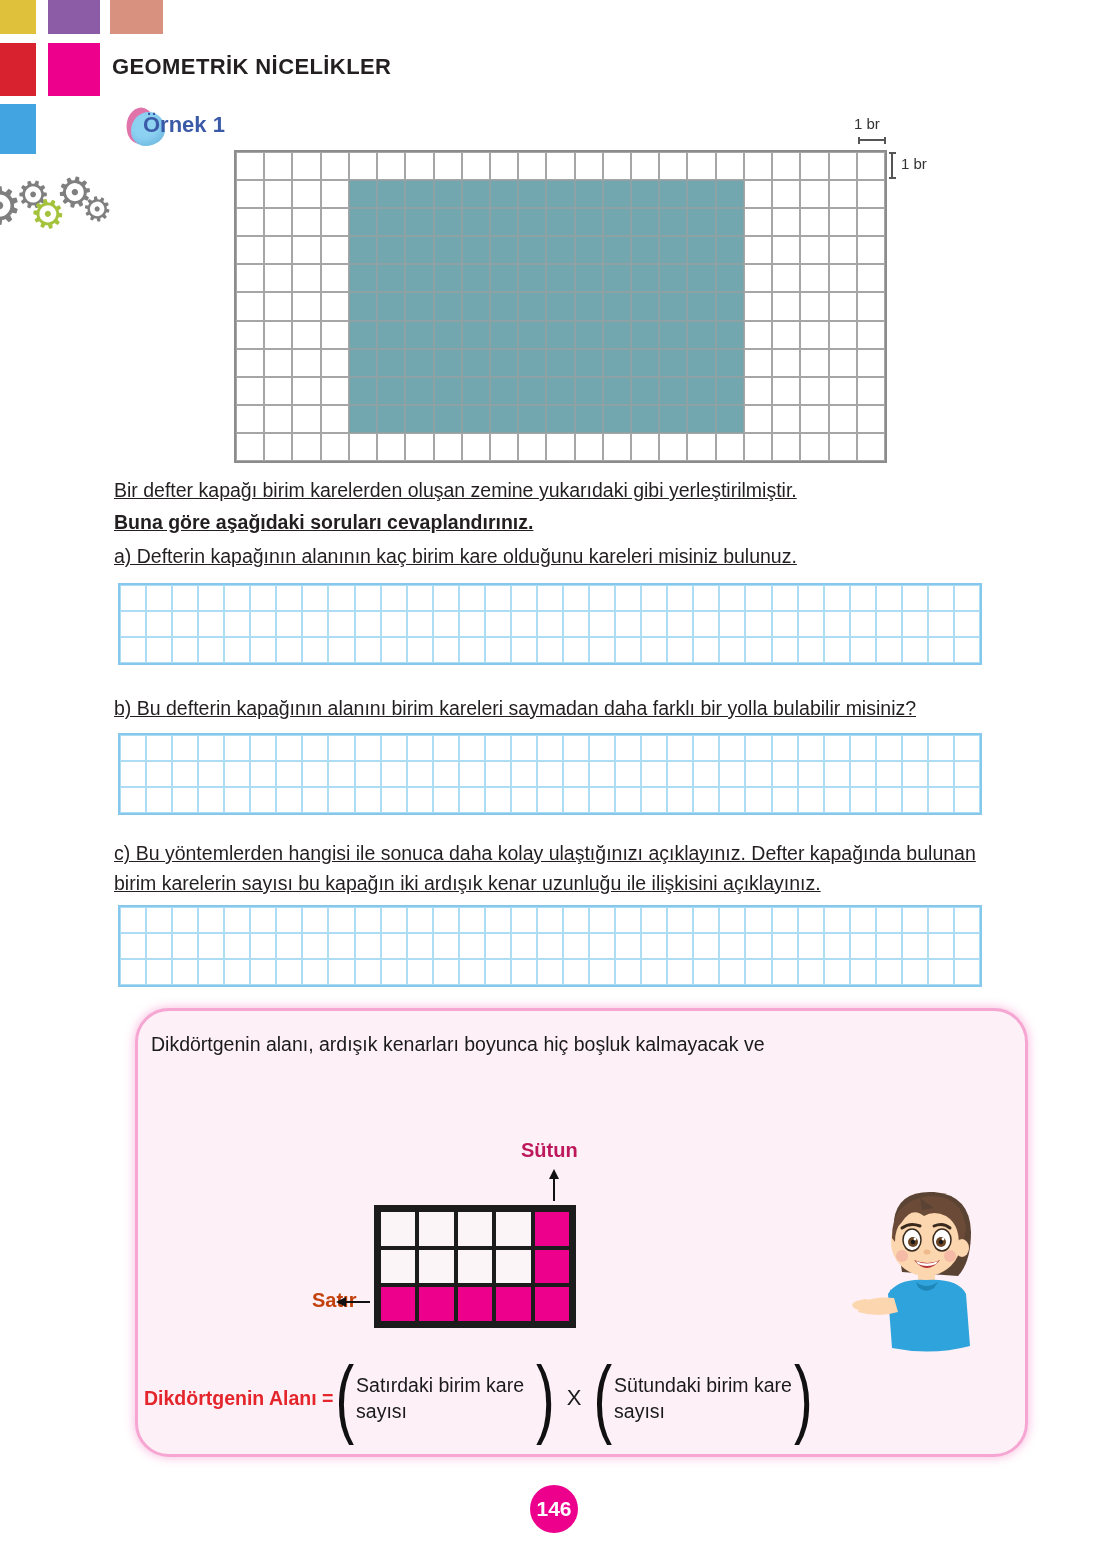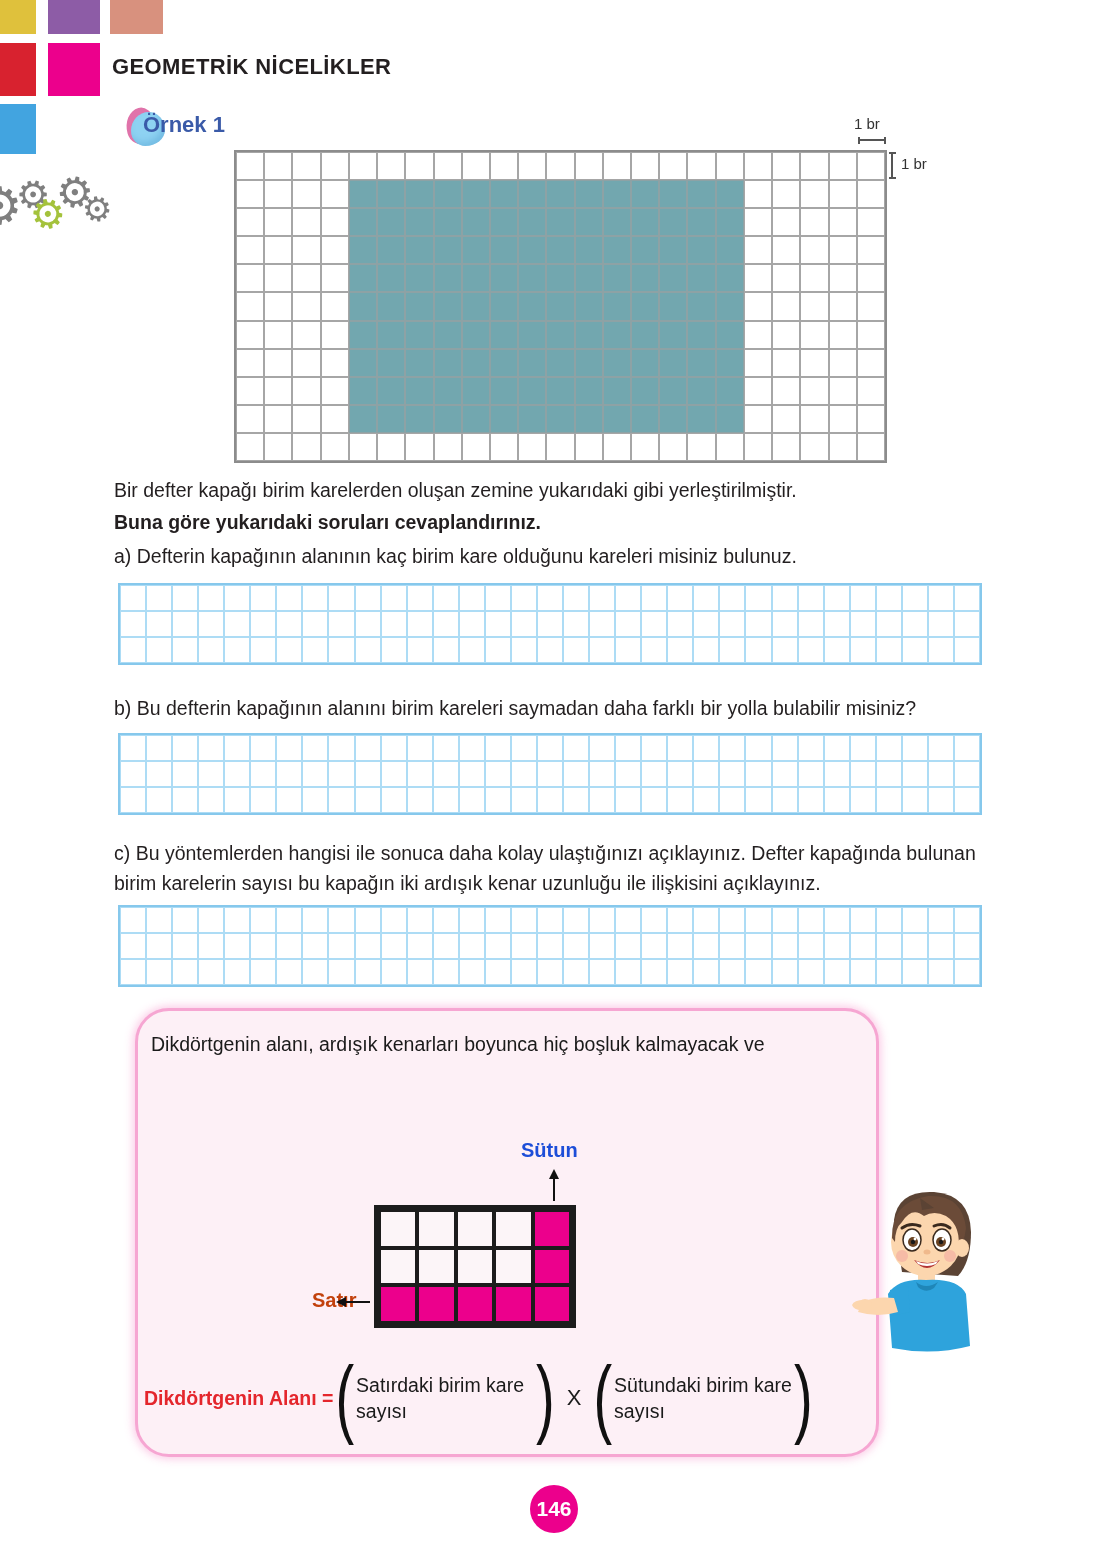--- a/index.html
+++ b/index.html
@@ -47,38 +47,38 @@
   .unit-label.v{left:901px;top:155px;}
   .bracket-h{position:absolute;left:858px;top:139px;width:28px;height:7px;
              border-top:2px solid #555;}
   .bracket-h:before,.bracket-h:after{content:"";position:absolute;top:-4px;width:2px;height:7px;background:#555;}
   .bracket-h:before{left:0;} .bracket-h:after{right:0;}
   .bracket-v{position:absolute;left:891px;top:152px;width:7px;height:27px;border-left:2px solid #555;}
   .bracket-v:before,.bracket-v:after{content:"";position:absolute;left:-4px;width:7px;height:2px;background:#555;}
   .bracket-v:before{top:0;} .bracket-v:after{bottom:0;}
 
   
-  .txt{position:absolute;left:114px;margin:0;font-size:19.5px;line-height:30px;width:888px;}
+  .txt{position:absolute;left:114px;margin:0;font-size:19.5px;line-height:30px;width:888px;text-decoration:underline;}
   .txt.bold{font-weight:bold;}
   .p-intro{top:475px;} .p-dir{top:507px;} .p-qa{top:541px;}
   .p-qb{top:693px;} .p-qc{top:838px;}
 
   
   .answer-grid{position:absolute;left:118px;width:864px;height:82px;background:#fff;
                border:2px solid #86c8ec;box-sizing:border-box;display:grid;
                grid-template-columns:repeat(33,1fr);grid-template-rows:repeat(3,1fr);}
   .answer-grid .cell{border:1px solid #addcf5;box-sizing:border-box;}
   .ag-a{top:583px;} .ag-b{top:733px;} .ag-c{top:905px;}
 
   
-  .infobox{position:absolute;left:135px;top:1008px;width:744px;height:449px;background:#fdf0f6;
+  .infobox{position:absolute;left:135px;top:1008px;width:893px;height:449px;background:#fdf0f6;
            border:3px solid #f6a6d2;border-radius:34px;box-sizing:border-box;
            box-shadow:0 0 9px 2px rgba(246,140,200,.45);}
   .info-text{position:absolute;left:13px;top:16px;width:722px;font-size:19.5px;line-height:35px;color:#1a1a1a;}
-  .sutun{position:absolute;left:383px;top:128px;font-size:20px;font-weight:bold;color:#1d4ed8;}
+  .sutun{position:absolute;left:383px;top:128px;font-size:20px;font-weight:bold;color:#be185d;}
   .arrow-up{position:absolute;left:415px;top:162px;width:2px;height:28px;background:#111;}
   .arrow-up:before{content:"";position:absolute;left:-4px;top:-9px;border:5px solid transparent;border-bottom:10px solid #111;}
   .mini-grid{position:absolute;left:236px;top:194px;width:202px;height:123px;background:#1c1c1c;
              border:5px solid #1c1c1c;box-sizing:border-box;display:grid;
              grid-template-columns:repeat(5,1fr);grid-template-rows:repeat(3,1fr);}
   .mini-grid .cell{border:2px solid #1c1c1c;box-sizing:border-box;background:#fcf5f8;}
   .mini-grid .cell.mag{background:#ec008c;}
   .satir{position:absolute;left:141px;top:278px;font-size:20px;font-weight:bold;color:#c2410c;margin-left:33px;}
   .arrow-left{position:absolute;left:202px;top:290px;width:30px;height:2px;background:#111;}
   .arrow-left:before{content:"";position:absolute;left:-9px;top:-4px;border:5px solid transparent;border-right:10px solid #111;}
@@ -384,21 +384,21 @@
       <div class="cell"></div>
       <div class="cell"></div>
       <div class="cell"></div>
       <div class="cell"></div>
       <div class="cell"></div>
       <div class="cell"></div>
       <div class="cell"></div>
     </div>
 
   <p class="txt p-intro">Bir defter kapağı birim karelerden oluşan zemine yukarıdaki gibi yerleştirilmiştir.</p>
-  <p class="txt bold p-dir">Buna göre yukarıdaki soruları cevaplandırınız.</p>
+  <p class="txt bold p-dir">Buna göre aşağıdaki soruları cevaplandırınız.</p>
   <p class="txt p-qa">a) Defterin kapağının alanının kaç birim kare olduğunu kareleri misiniz bulunuz.</p>
 
   <div class="answer-grid ag-a">
       <div class="cell"></div>
       <div class="cell"></div>
       <div class="cell"></div>
       <div class="cell"></div>
       <div class="cell"></div>
       <div class="cell"></div>
       <div class="cell"></div>

